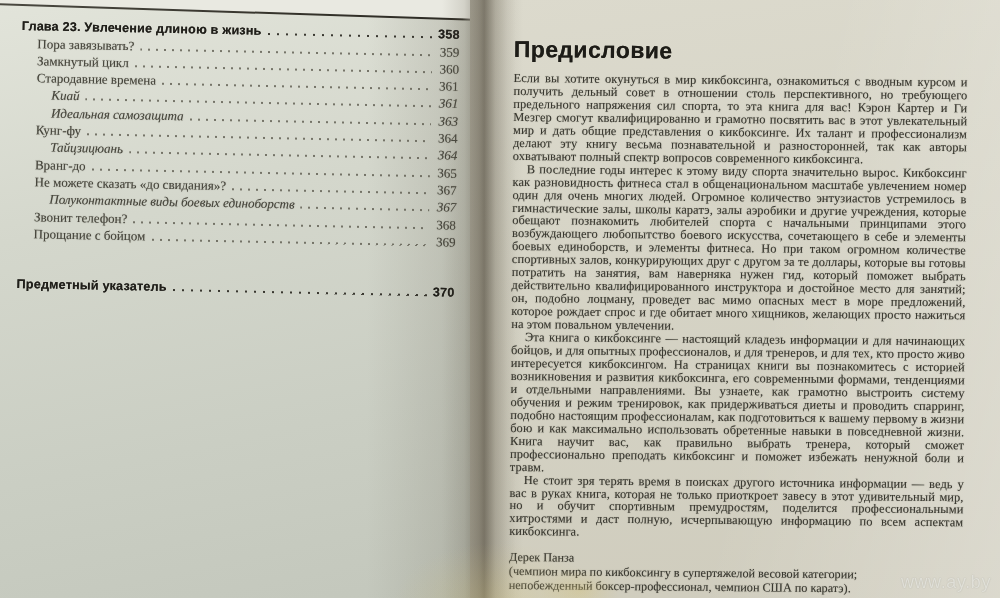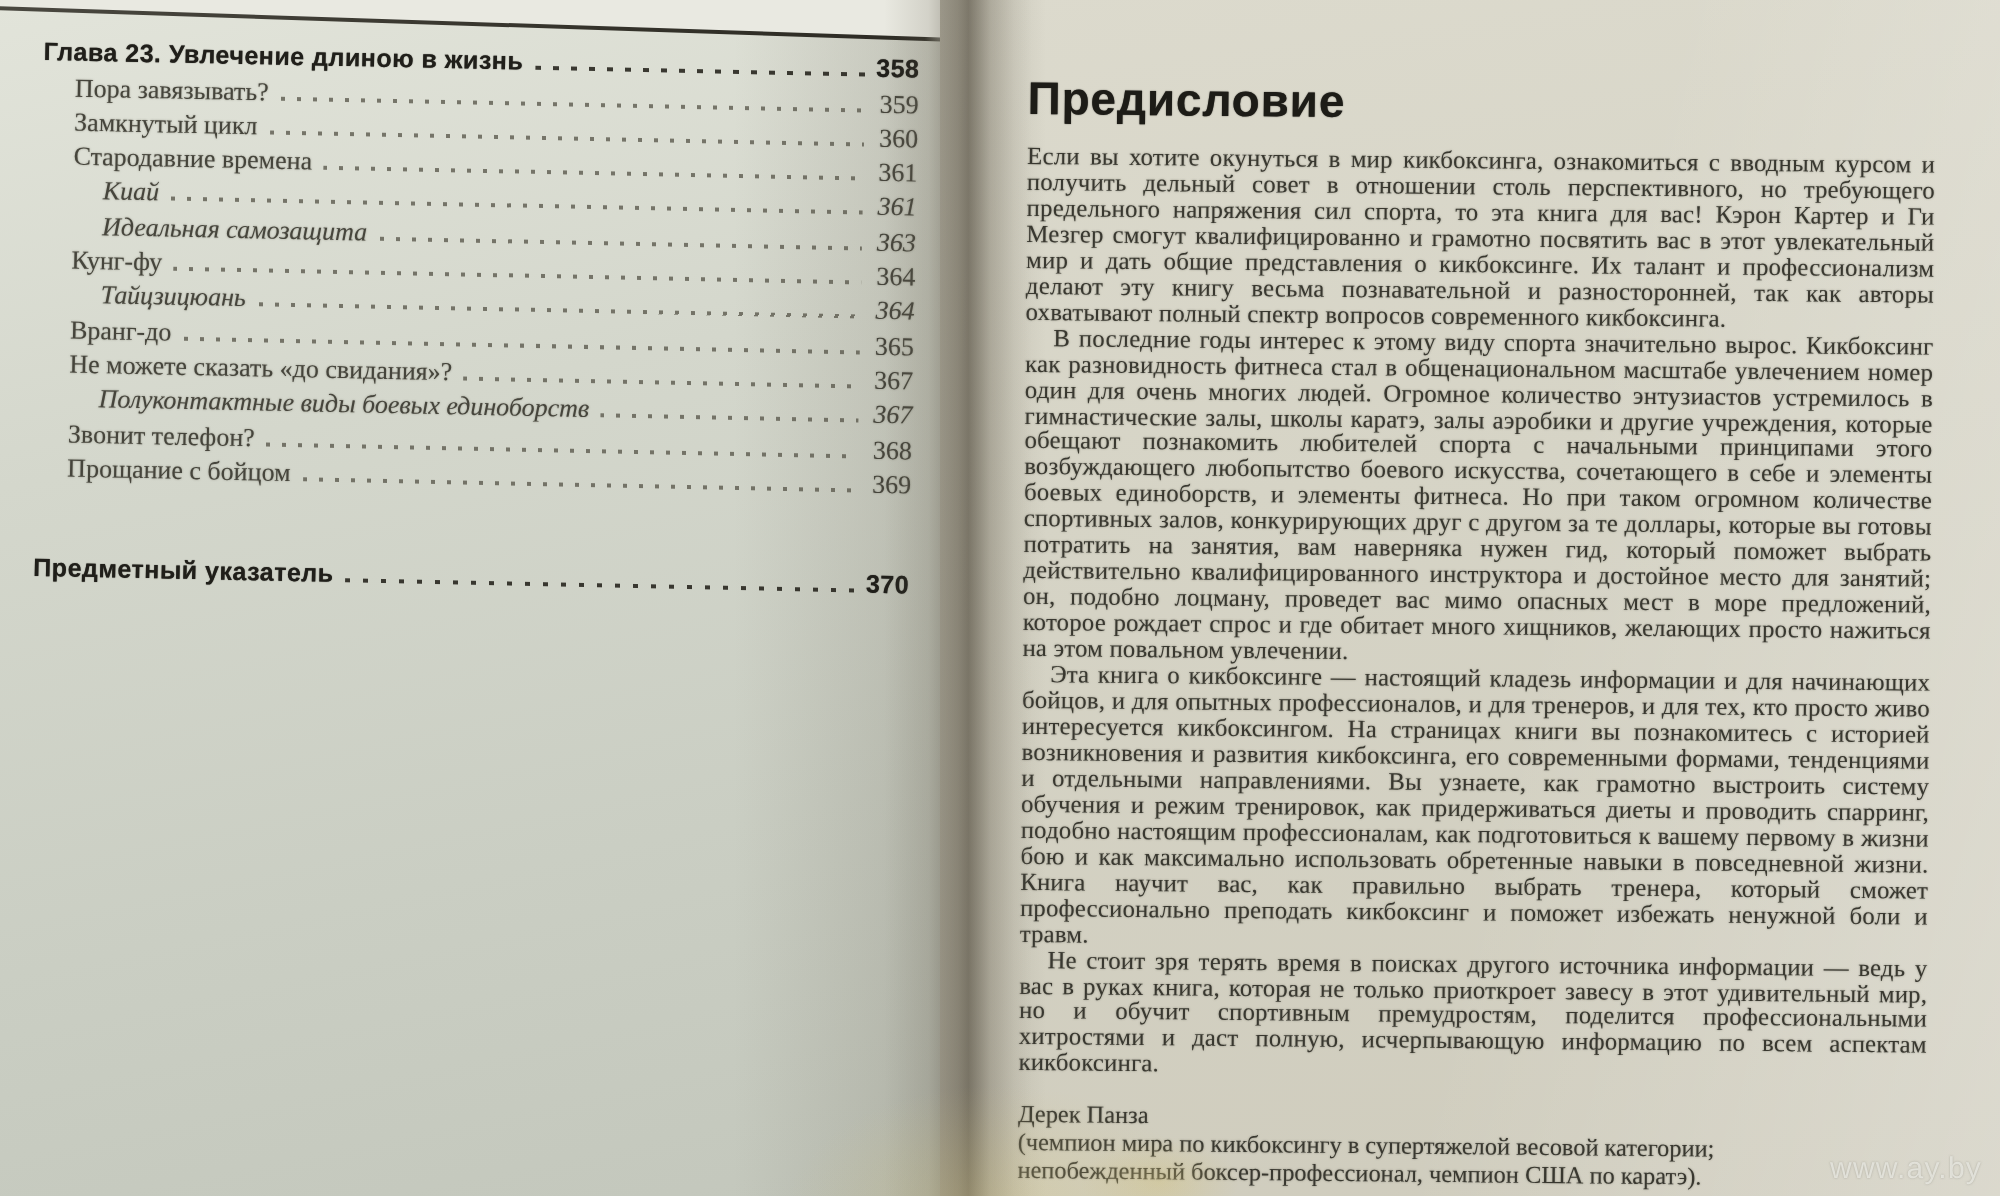--- a/index.html
+++ b/index.html
@@ -130,21 +130,21 @@
   .preface p.indent { text-indent: 14px; }
   .author {
     margin-top: 13px;
     font-size: 12.2px;
     line-height: 13.6px;
     text-shadow: 0 0 1px rgba(70,67,56,0.55);
   }
   .watermark {
     position: absolute; right: 9px; bottom: 5px;
     font-family: "Liberation Sans", sans-serif;
-    font-size: 15px;
+    font-size: 18px;
     letter-spacing: 0.6px;
     color: rgba(240,240,233,0.75);
     text-shadow: 0 0 1px rgba(120,118,108,0.5);
   }
 
   
   .stain-bottom {
     position: absolute; left: 388px; top: 540px;
     width: 220px; height: 110px;
     background: radial-gradient(ellipse at 50% 60%, rgba(214,198,128,0.32) 0%, rgba(214,198,128,0) 68%);

